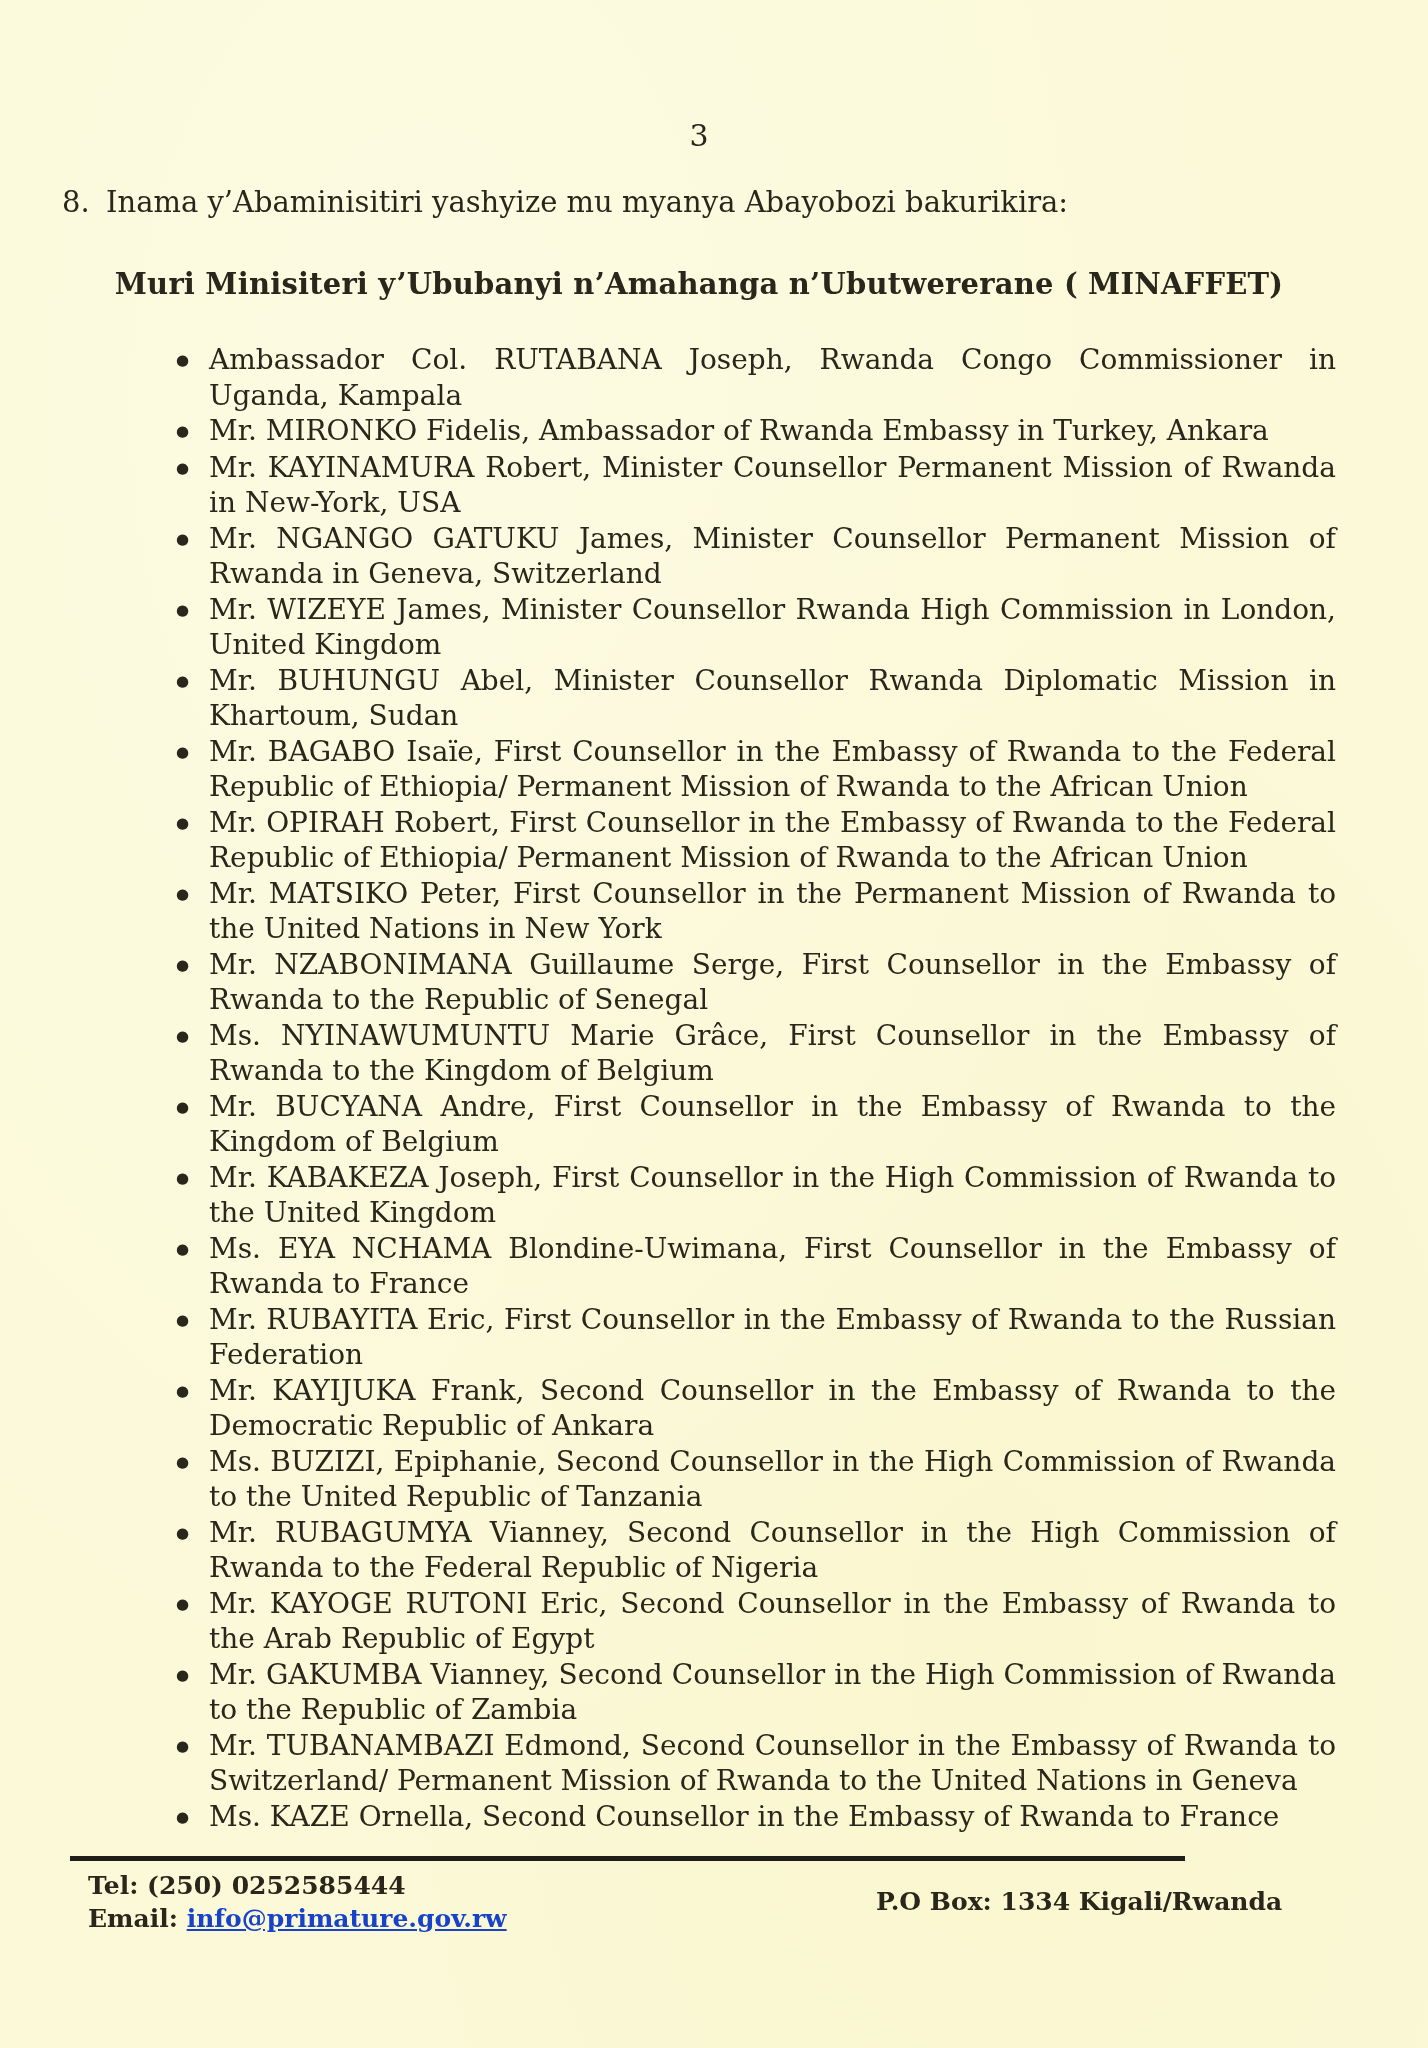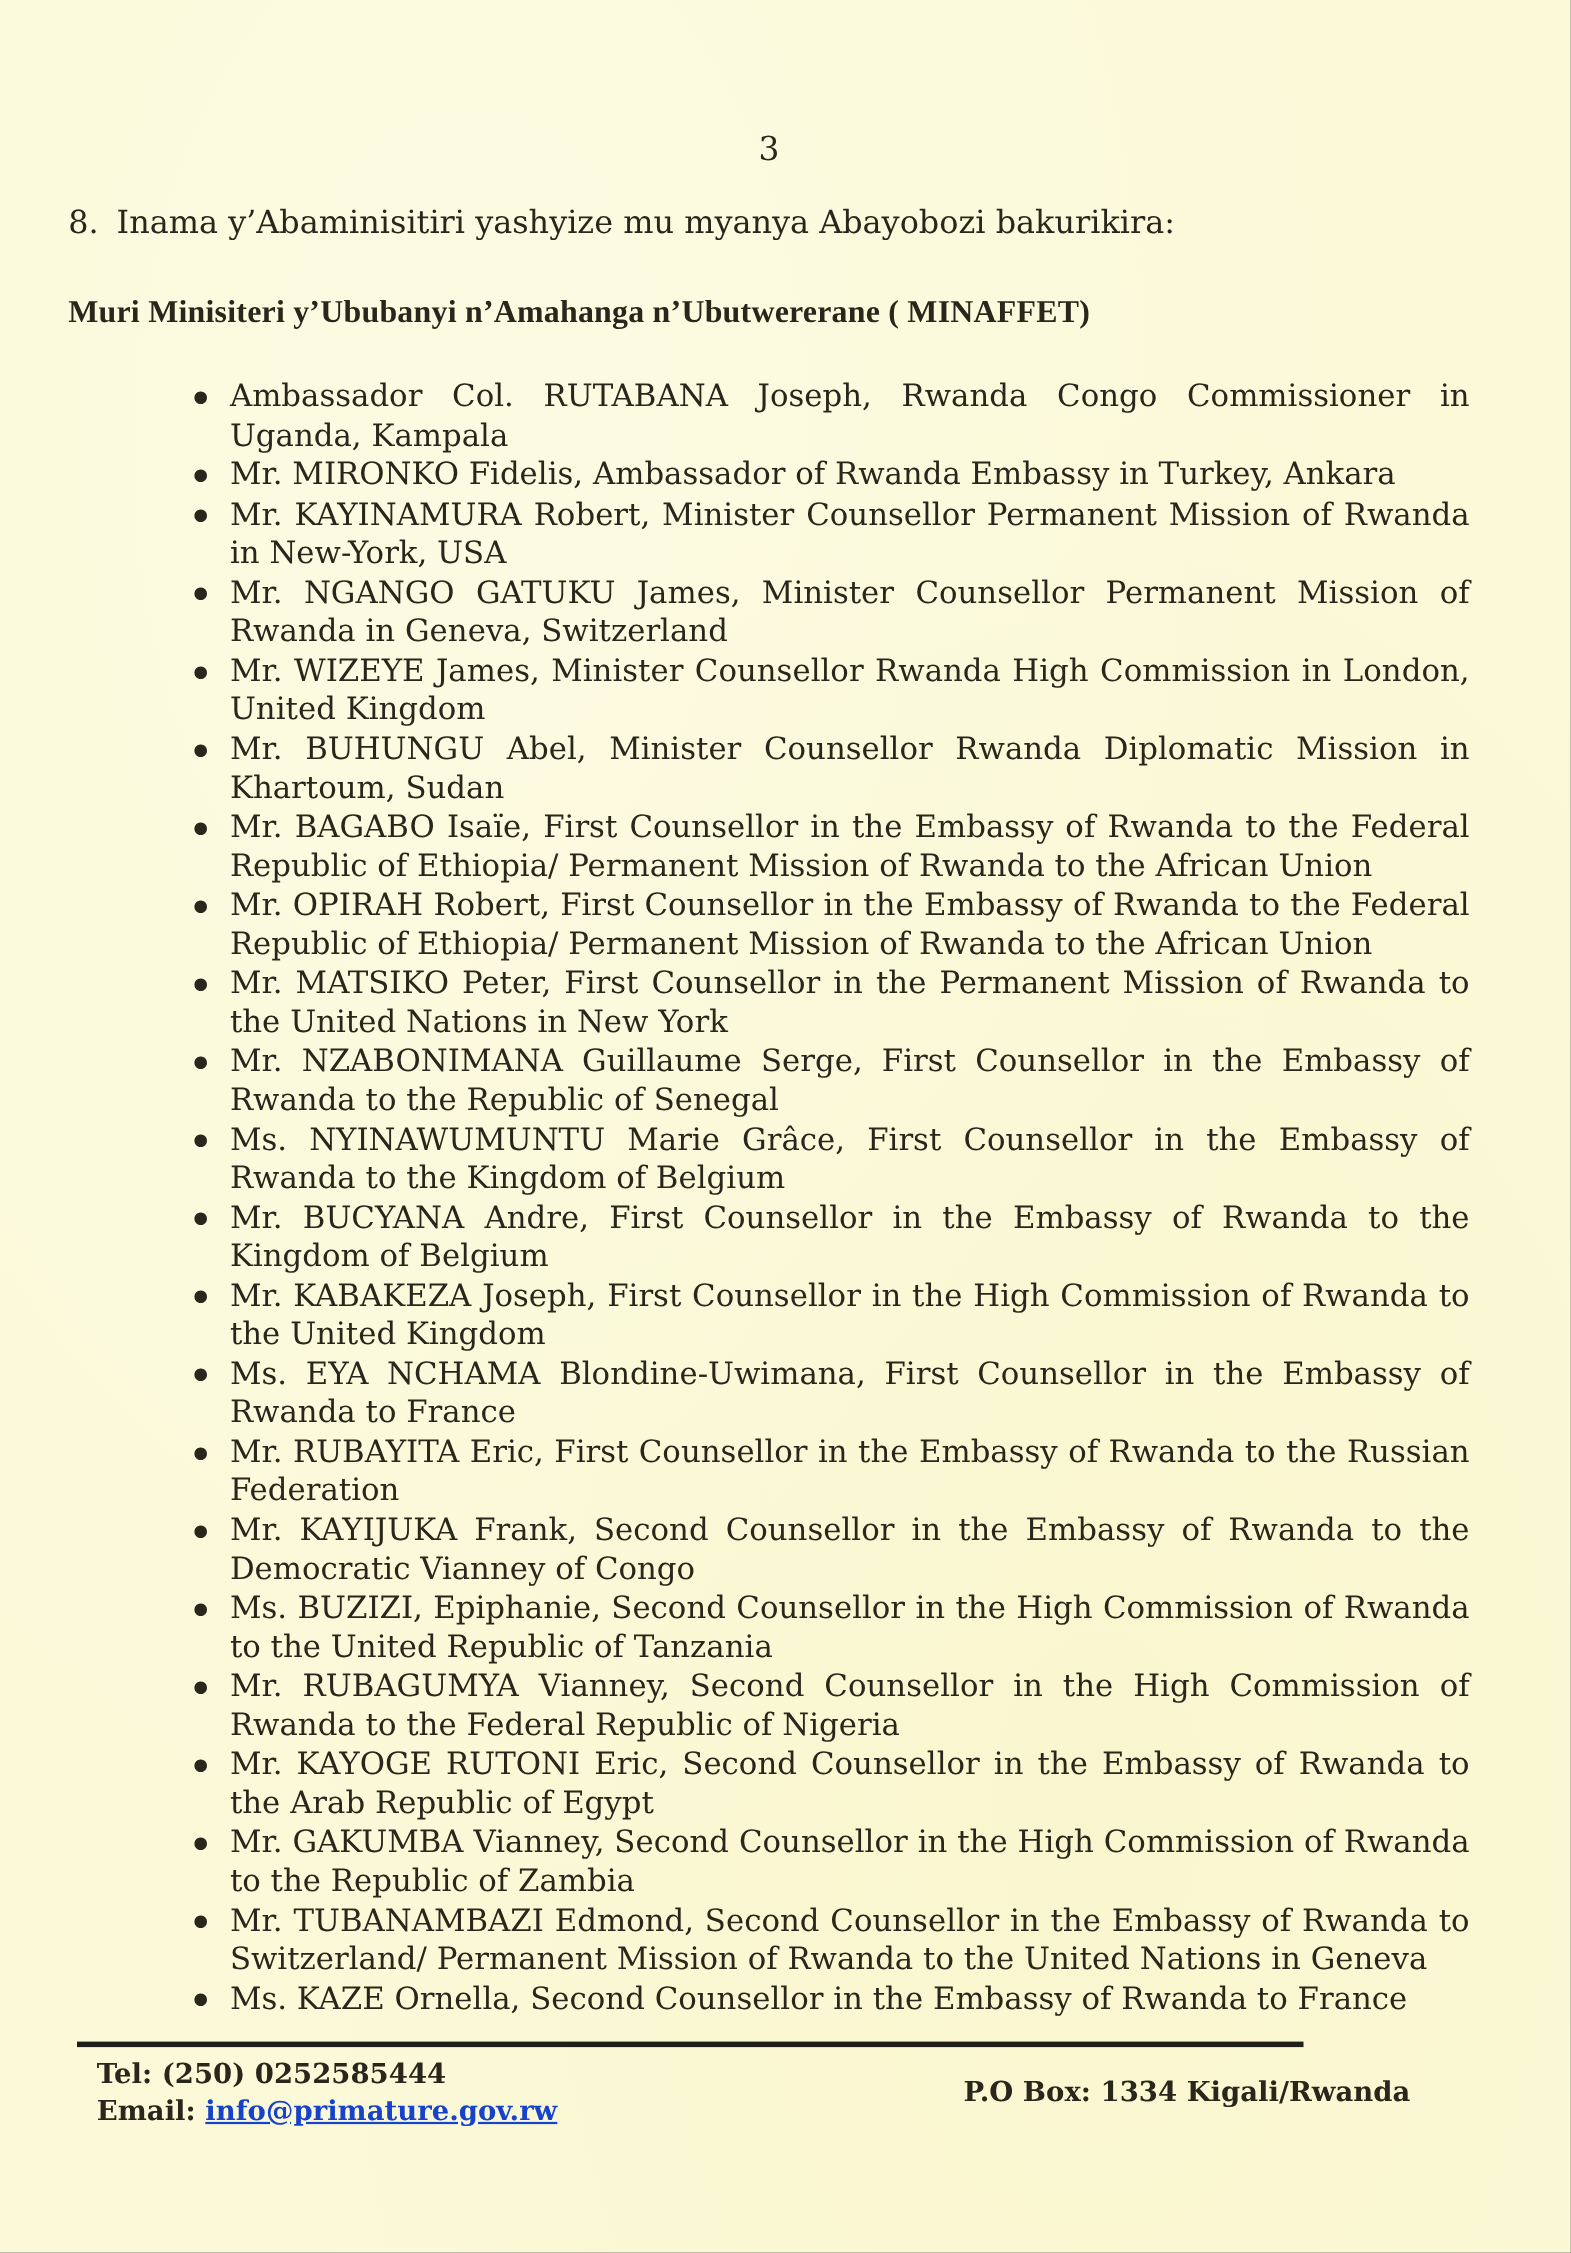--- a/index.html
+++ b/index.html
@@ -24,25 +24,25 @@
   }
   .intro {
     margin-top: 30px;
     display: flex;
     font-size: 29px;
     line-height: 36px;
   }
   .intro .num { flex: none; width: 44px; }
   .heading {
     margin-top: 46px;
+    text-align: center;
     font-weight: bold;
     font-size: 29px;
     line-height: 36px;
     letter-spacing: 0.2px;
-    font-family: Liberation Serif, serif;
   }
   ul.appts {
     list-style: none;
     margin: 40px 0 0 114px;
     padding: 0;
     font-size: 28px;
     line-height: 35.5px;
   }
   ul.appts li { display: flex; }
   ul.appts .bullet {
@@ -153,21 +153,21 @@
         <li>
         <span class="bullet">●</span>
         <span class="txt">Ms. EYA NCHAMA Blondine-Uwimana, First Counsellor in the Embassy of Rwanda to France</span>
       </li>
         <li>
         <span class="bullet">●</span>
         <span class="txt">Mr. RUBAYITA Eric, First Counsellor in the Embassy of Rwanda to the Russian Federation</span>
       </li>
         <li>
         <span class="bullet">●</span>
-        <span class="txt">Mr. KAYIJUKA Frank, Second Counsellor in the Embassy of Rwanda to the Democratic Vianney of Congo</span>
+        <span class="txt">Mr. KAYIJUKA Frank, Second Counsellor in the Embassy of Rwanda to the Democratic Republic of Ankara</span>
       </li>
         <li>
         <span class="bullet">●</span>
         <span class="txt">Ms. BUZIZI, Epiphanie, Second Counsellor in the High Commission of Rwanda to the United Republic of Tanzania</span>
       </li>
         <li>
         <span class="bullet">●</span>
         <span class="txt">Mr. RUBAGUMYA Vianney, Second Counsellor in the High Commission of Rwanda to the Federal Republic of Nigeria</span>
       </li>
         <li>

